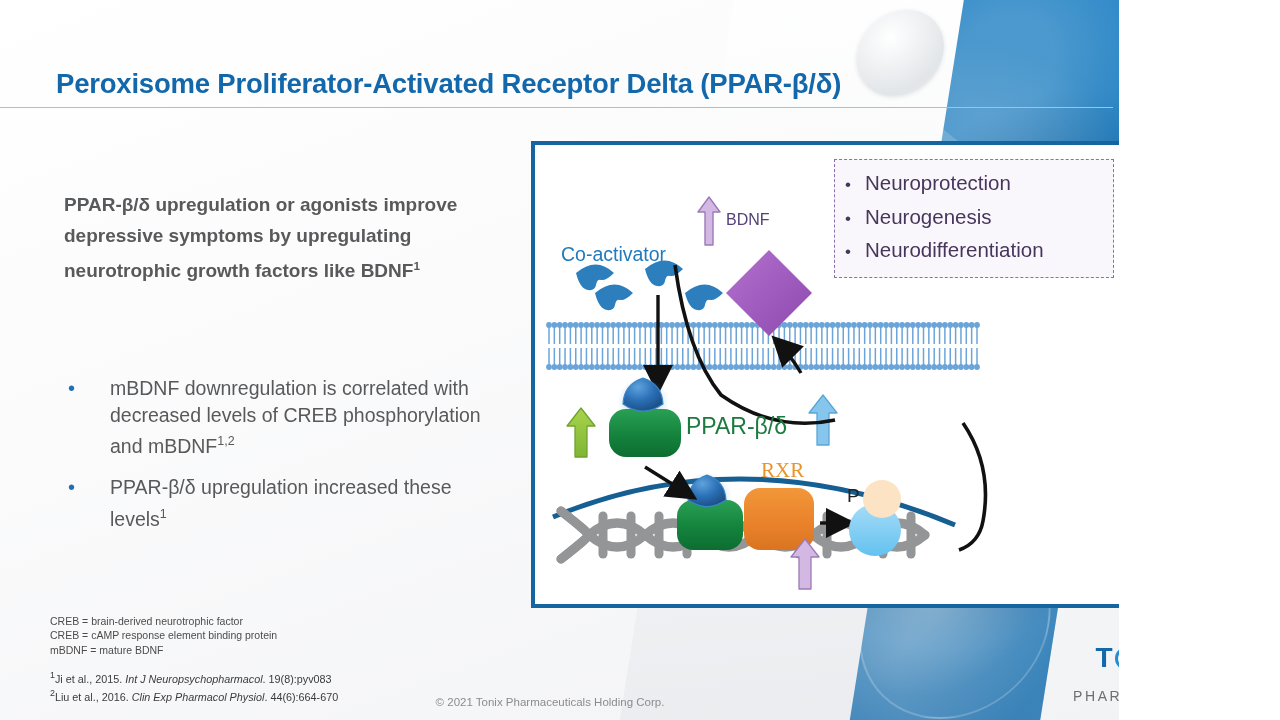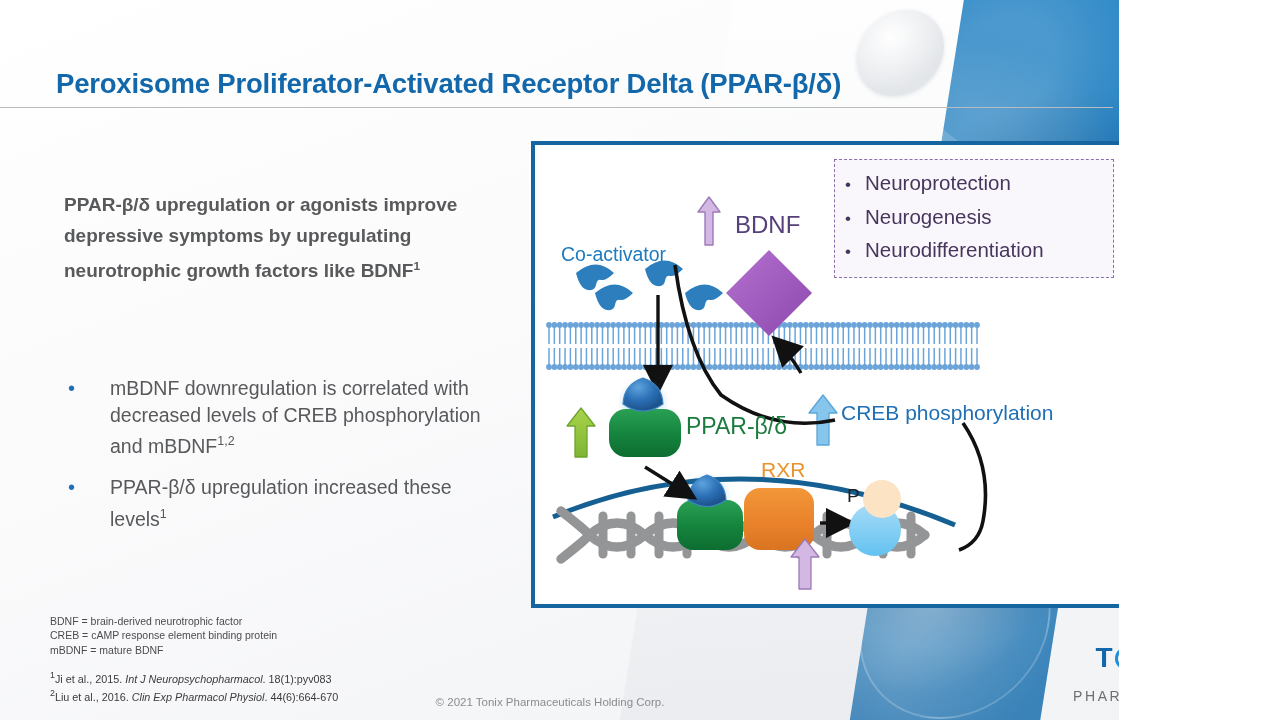--- a/index.html
+++ b/index.html
@@ -251,38 +251,39 @@
   .lbl {
     position: absolute;
     white-space: nowrap;
   }
   .lbl-coactivator {
     left: 26px; top: 98px;
     font-size: 19.5px;
     color: #1f7bbd;
   }
   .lbl-bdnf {
-    left: 200px; top: 66px;
-    font-size: 24px;
+    left: 191px; top: 66px;
+    font-size: 16px;
     color: #55407a;
   }
   .lbl-ppar {
     left: 151px; top: 268px;
     font-size: 23px;
     color: #1b7a3e;
   }
   .lbl-creb {
     left: 306px; top: 256px;
     font-size: 21px;
     color: #1f6fb5;
   }
   .lbl-rxr {
     left: 226px; top: 313px;
     font-size: 21px;
     color: #e8942c;
+    font-family: Liberation Serif, serif;
   }
   .lbl-bdnfgene {
     left: 288px; top: 419px;
     font-size: 20.5px;
     color: #8257a8;
   }
   .lbl-p {
     left: 312px; top: 340px;
     font-size: 19px;
     color: #222222;
@@ -319,27 +320,27 @@
       <div class="bullet-dot">•</div>
       <div class="bullet-text"><span>mBDNF downregulation is correlated with decreased levels of CREB phosphorylation and mBDNF</span><sup>1,2</sup></div>
     </div>
     <div class="bullet-row">
       <div class="bullet-dot">•</div>
       <div class="bullet-text"><span>PPAR-β/δ upregulation increased these levels</span><sup>1</sup></div>
     </div>
   </div>
 
   <div class="abbrevs">
-    <div>BDNF = brain-derived neurotrophic factor</div>
+    <div>CREB = brain-derived neurotrophic factor</div>
     <div>CREB = cAMP  response element binding protein</div>
     <div>mBDNF = mature BDNF</div>
   </div>
 
   <div class="refs">
-    <div><sup>1</sup><span>Ji et al., 2015. </span><i>Int J Neuropsychopharmacol</i><span>. 18(1):pyv083</span></div>
+    <div><sup>1</sup><span>Ji et al., 2015. </span><i>Int J Neuropsychopharmacol</i><span>. 19(8):pyv083</span></div>
     <div><sup>2</sup><span>Liu et al., 2016. </span><i>Clin Exp Pharmacol Physiol</i><span>. 44(6):664-670</span></div>
   </div>
 
   <div class="copyright">© 2021 Tonix Pharmaceuticals Holding Corp.</div>
 
   <div class="logo">
     <div class="logo-word">
       <span>T</span>
       <span class="logo-o"></span>
       <span>NIX</span>
@@ -809,20 +810,19 @@
         </div>
         <div class="callout-row">
           <span class="callout-dot">•</span>
           <span>Neurodifferentiation</span>
         </div>
       </div>
 
       <div class="lbl lbl-coactivator">Co-activator</div>
       <div class="lbl lbl-bdnf">BDNF</div>
       <div class="lbl lbl-ppar">PPAR-β/δ</div>
-      <div class="lbl lbl-creb">CREB phosphorylation</div>
       <div class="lbl lbl-rxr">RXR</div>
       <div class="lbl lbl-p">P</div>
 
     </div>
   </div>
 
 </div>
 
 </body></html>

